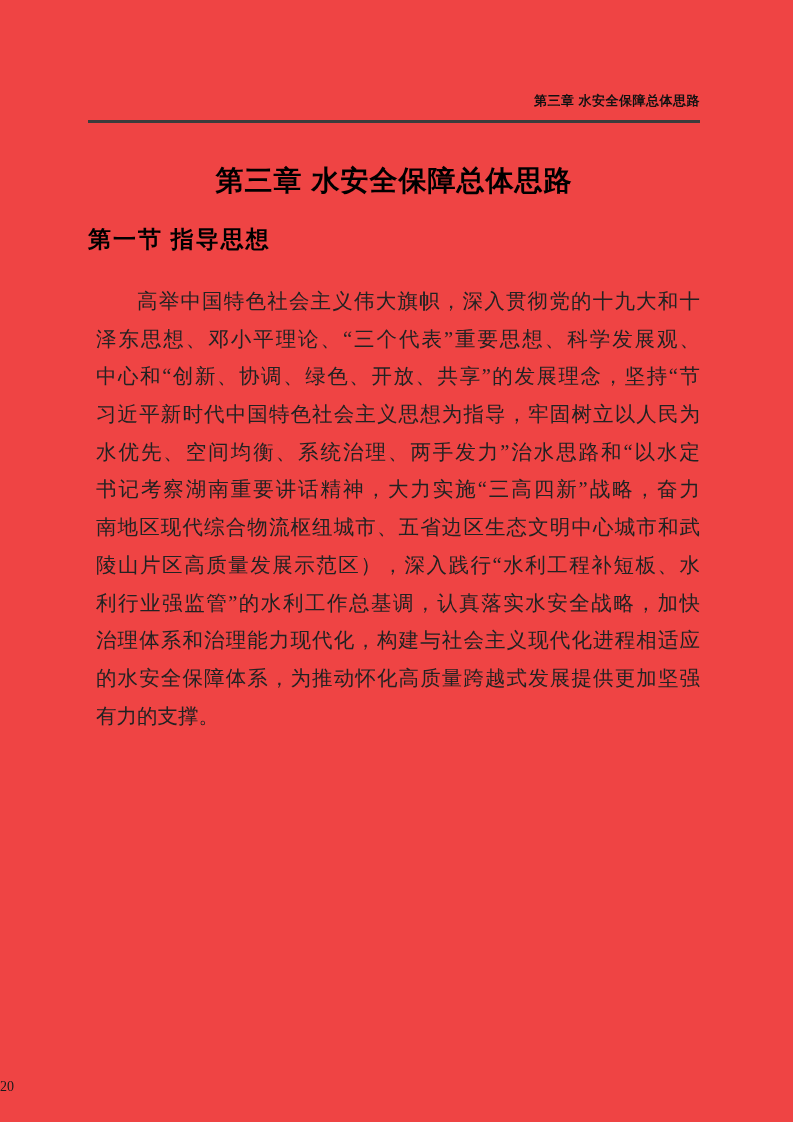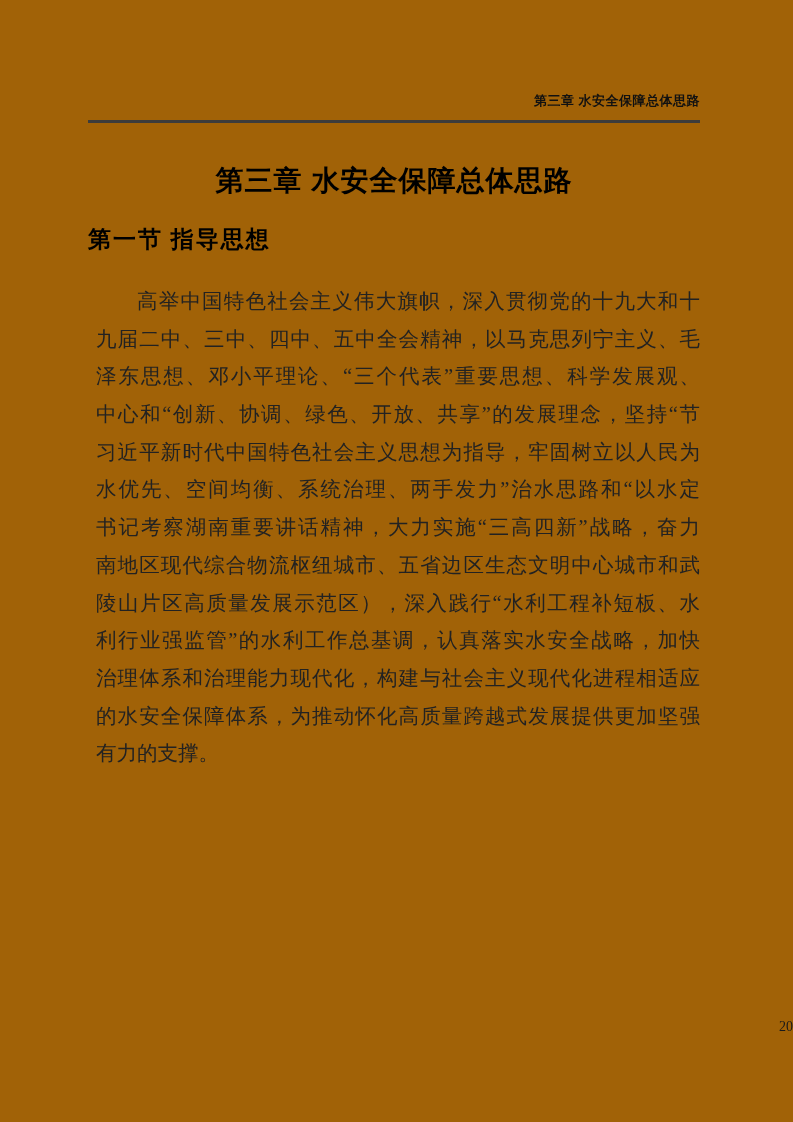--- a/index.html
+++ b/index.html
@@ -4,21 +4,21 @@
 <style>
   html, body {
     margin: 0;
     padding: 0;
     background: #ffffff;
   }
   .page {
     position: relative;
     width: 793px;
     height: 1122px;
-    background: #a16207;
+    background: #ef4444;
     overflow: hidden;
     font-family: "Liberation Serif", serif;
     color: #1f1f1f;
   }
   .running-title {
     position: absolute;
     top: 92px;
     right: 93px;
     font-family: "Liberation Sans", sans-serif;
     font-weight: bold;
@@ -78,45 +78,44 @@
     overflow: hidden;
   }
   .para-line.first {
     text-indent: 2em;
   }
   .para-line.last {
     text-align-last: left;
   }
   .page-number {
     position: absolute;
-    top: 1019px;
+    top: 1079px;
     left: 0;
     width: 100%;
-    text-align: right;
+    text-align: left;
     font-family: "Liberation Serif", serif;
     font-size: 14px;
     color: #1a1a1a;
   }
 </style>
 </head>
 <body>
 
 <div class="page">
 
   <div class="running-title">第三章 水安全保障总体思路</div>
 
   <div class="header-rule"></div>
 
   <div class="chapter-title">第三章 水安全保障总体思路</div>
 
   <div class="section-title">第一节 指导思想</div>
 
   <div class="paragraph">
       <div class="para-line first">高举中国特色社会主义伟大旗帜，深入贯彻党的十九大和十</div>
-      <div class="para-line">九届二中、三中、四中、五中全会精神，以马克思列宁主义、毛</div>
       <div class="para-line">泽东思想、邓小平理论、“三个代表”重要思想、科学发展观、</div>
       <div class="para-line">中心和“创新、协调、绿色、开放、共享”的发展理念，坚持“节</div>
       <div class="para-line">习近平新时代中国特色社会主义思想为指导，牢固树立以人民为</div>
       <div class="para-line">水优先、空间均衡、系统治理、两手发力”治水思路和“以水定</div>
       <div class="para-line">书记考察湖南重要讲话精神，大力实施“三高四新”战略，奋力</div>
       <div class="para-line">南地区现代综合物流枢纽城市、五省边区生态文明中心城市和武</div>
       <div class="para-line">陵山片区高质量发展示范区），深入践行“水利工程补短板、水</div>
       <div class="para-line">利行业强监管”的水利工作总基调，认真落实水安全战略，加快</div>
       <div class="para-line">治理体系和治理能力现代化，构建与社会主义现代化进程相适应</div>
       <div class="para-line">的水安全保障体系，为推动怀化高质量跨越式发展提供更加坚强</div>

